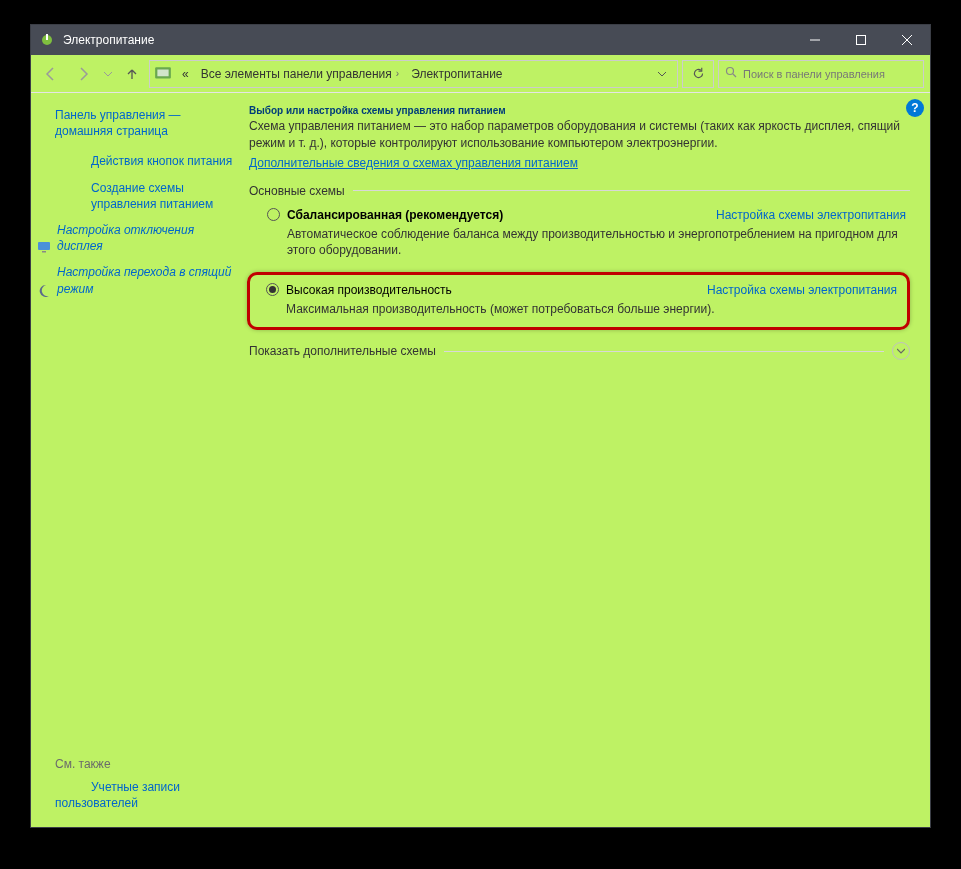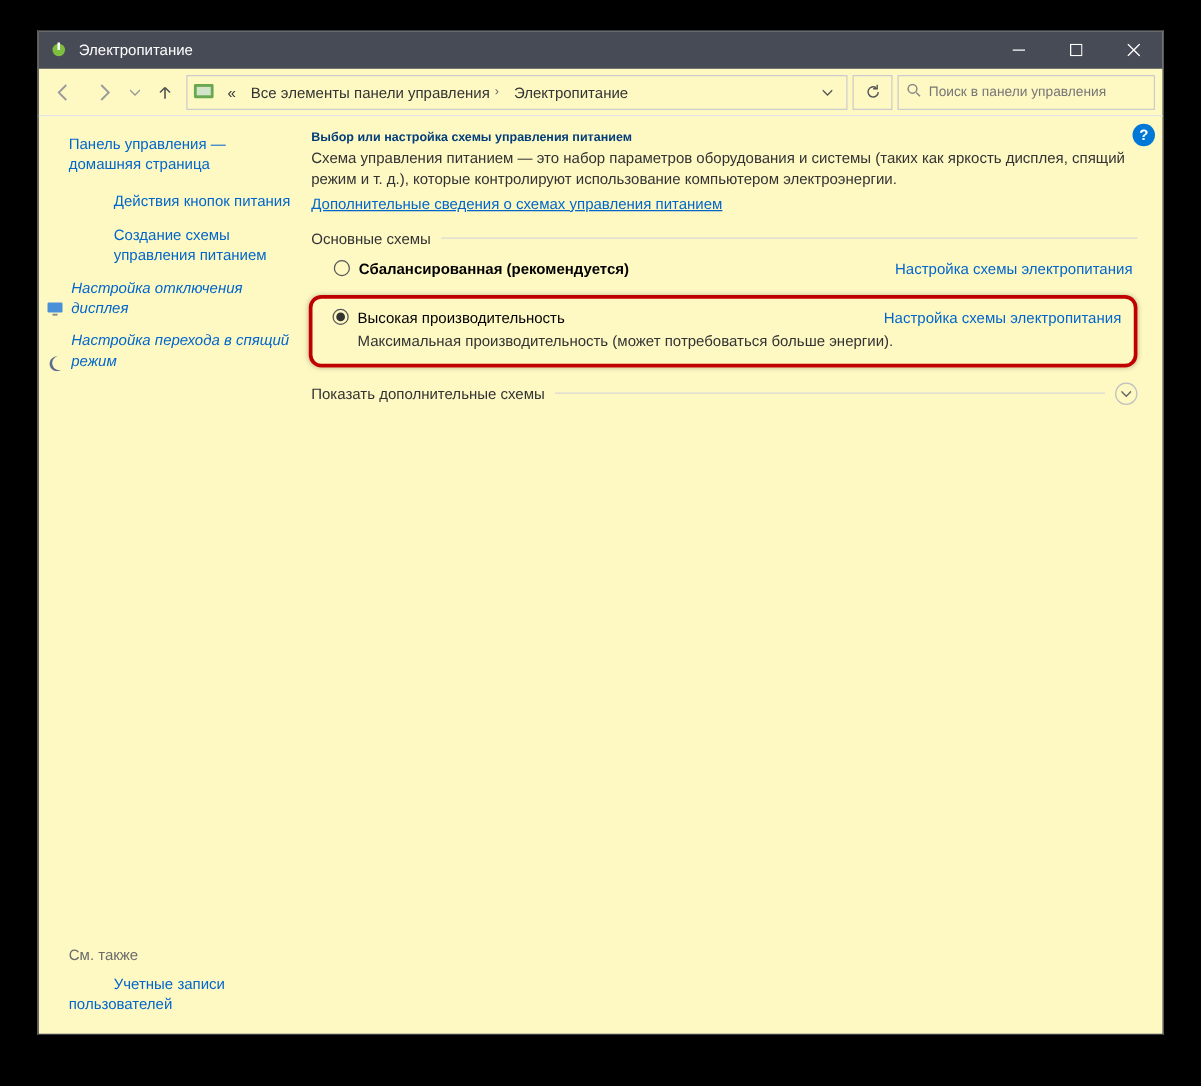--- a/index.html
+++ b/index.html
@@ -8,21 +8,21 @@
     font-size: 12px;
     background: #000;
     width: 961px;
     height: 869px;
     overflow: hidden;
   }
   .window {
     position: absolute;
     left: 30px; top: 24px;
     width: 901px; height: 804px;
-    background: #fef9c3;
+    background: #bef264;
     display: flex;
     flex-direction: column;
     border: 1px solid #3b3e46;
   }
   
   .titlebar {
     background: #474b55;
     height: 30px;
     display: flex;
     align-items: center;
@@ -286,20 +286,21 @@
         <span class="line"></span>
       </div>
 
       
       <div class="plan">
         <div class="plan-head">
           <span class="radio"></span>
           <span class="plan-name">Сбалансированная (рекомендуется)</span>
           <a class="plan-config link">Настройка схемы электропитания</a>
         </div>
+        <div class="plan-desc">Автоматическое соблюдение баланса между производительностью и энергопотреблением на пригодном для этого оборудовании.</div>
       </div>
 
       
       <div class="highlight">
         <div class="plan" style="padding:0 0 0 2px;">
           <div class="plan-head">
             <span class="radio checked"></span>
             <span class="plan-name" style="font-weight:400;">Высокая производительность</span>
             <a class="plan-config link">Настройка схемы электропитания</a>
           </div>

